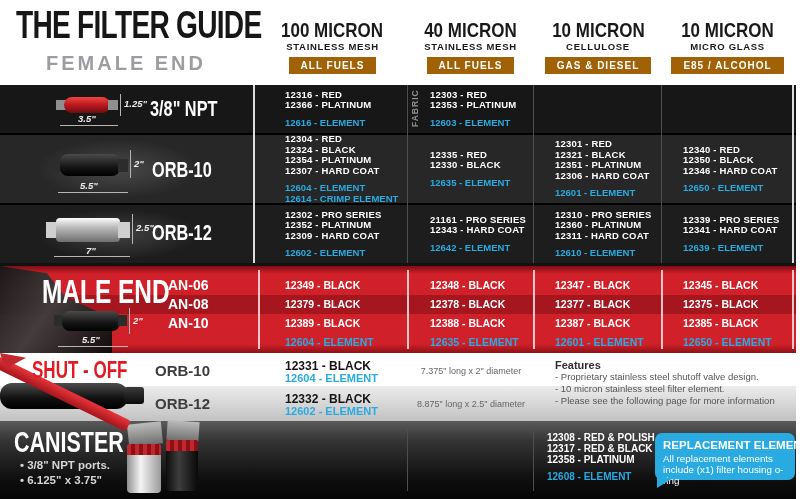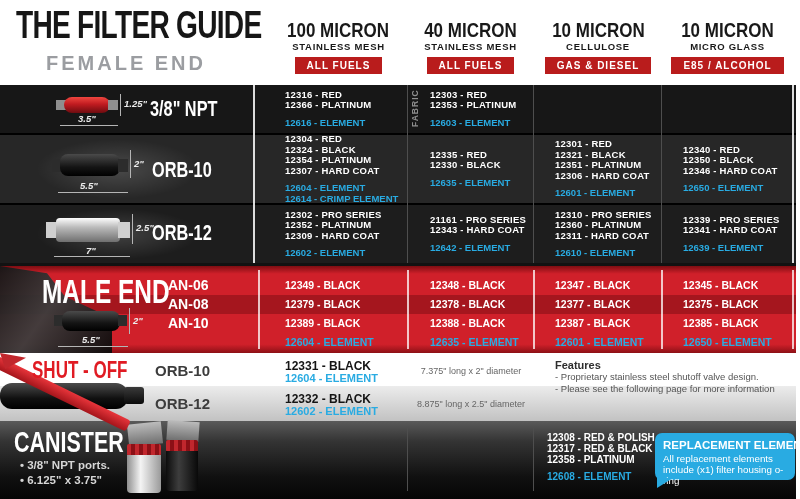--- a/index.html
+++ b/index.html
@@ -7,25 +7,25 @@
   body { font-family:"Liberation Sans", sans-serif; }
   #stage { position:relative; width:800px; height:499px; background:#fff; overflow:hidden; }
   .abs { position:absolute; }
 
   
   .cn  { display:inline-block; transform:scaleX(.74); transform-origin:0 50%; white-space:nowrap; }
   .cnc { display:inline-block; transform:scaleX(.85); transform-origin:50% 50%; white-space:nowrap; }
   .page-title { left:16px; top:6px; font-size:38px; font-weight:bold; color:#161616; letter-spacing:-1px; line-height:1; }
   .female-label { left:46px; top:52px; font-size:20px; font-weight:bold; letter-spacing:3px; color:#9b9da1; }
   .colhead { top:20px; text-align:center; }
-  .ch1 { left:264px; width:149px; } .ch2 { left:408px; width:125px; }
+  .ch1 { left:258px; width:149px; } .ch2 { left:408px; width:125px; }
   .ch3 { left:535px; width:126px; } .ch4 { left:663px; width:129px; }
   .micron { font-size:20px; font-weight:bold; color:#191919; line-height:20px; }
   .media  { font-size:9.5px; font-weight:bold; color:#191919; letter-spacing:.7px; margin-top:1px; }
-  .badge  { display:inline-block; margin-top:5px; background:#b91c1c; color:#fff; font-size:10px;
+  .badge  { display:inline-block; margin-top:5px; background:#a16207; color:#fff; font-size:10px;
             font-weight:bold; letter-spacing:1px; padding:3px 12px; }
 
   
   .section { left:0; width:796px; }
   .cell { top:0; bottom:0; display:flex; flex-direction:column; justify-content:center; }
   .c1 { left:258px; width:149px; padding-left:27px; }
   .c2 { left:408px; width:125px; padding-left:22px; }
   .c3 { left:535px; width:126px; padding-left:20px; }
   .c4 { left:663px; width:129px; padding-left:20px; }
   .pline { color:#fff; font-weight:bold; font-size:9.5px; line-height:10.5px; letter-spacing:.2px; white-space:nowrap; }
@@ -367,20 +367,21 @@
 
     <div class="abs so-fit" style="left:155px;top:42px;">ORB-12</div>
     <div class="abs so-part" style="left:285px;top:39px;">12332 - BLACK</div>
     <div class="abs so-el" style="left:285px;top:52px;">12602 - ELEMENT</div>
     <div class="abs so-size" style="left:404px;top:46px;">8.875" long x 2.5" diameter</div>
 
     <div class="abs" style="left:555px;top:6px;">
       <div class="feat-title">Features</div>
       <div>
           <div class="feat-line">- Proprietary stainless steel shutoff valve design.</div>
+          <div class="feat-line">- 10 micron stainless steel filter element.</div>
           <div class="feat-line">- Please see the following page for more information</div>
         </div>
     </div>
   </div>
 
   <div class="abs section canister">
     <div class="abs can-title"><span class="cn">CANISTER</span></div>
     <div class="abs can-bullets">
         <div class="can-bullet">• 3/8" NPT ports.</div>
         <div class="can-bullet">• 6.125" x 3.75"</div>

